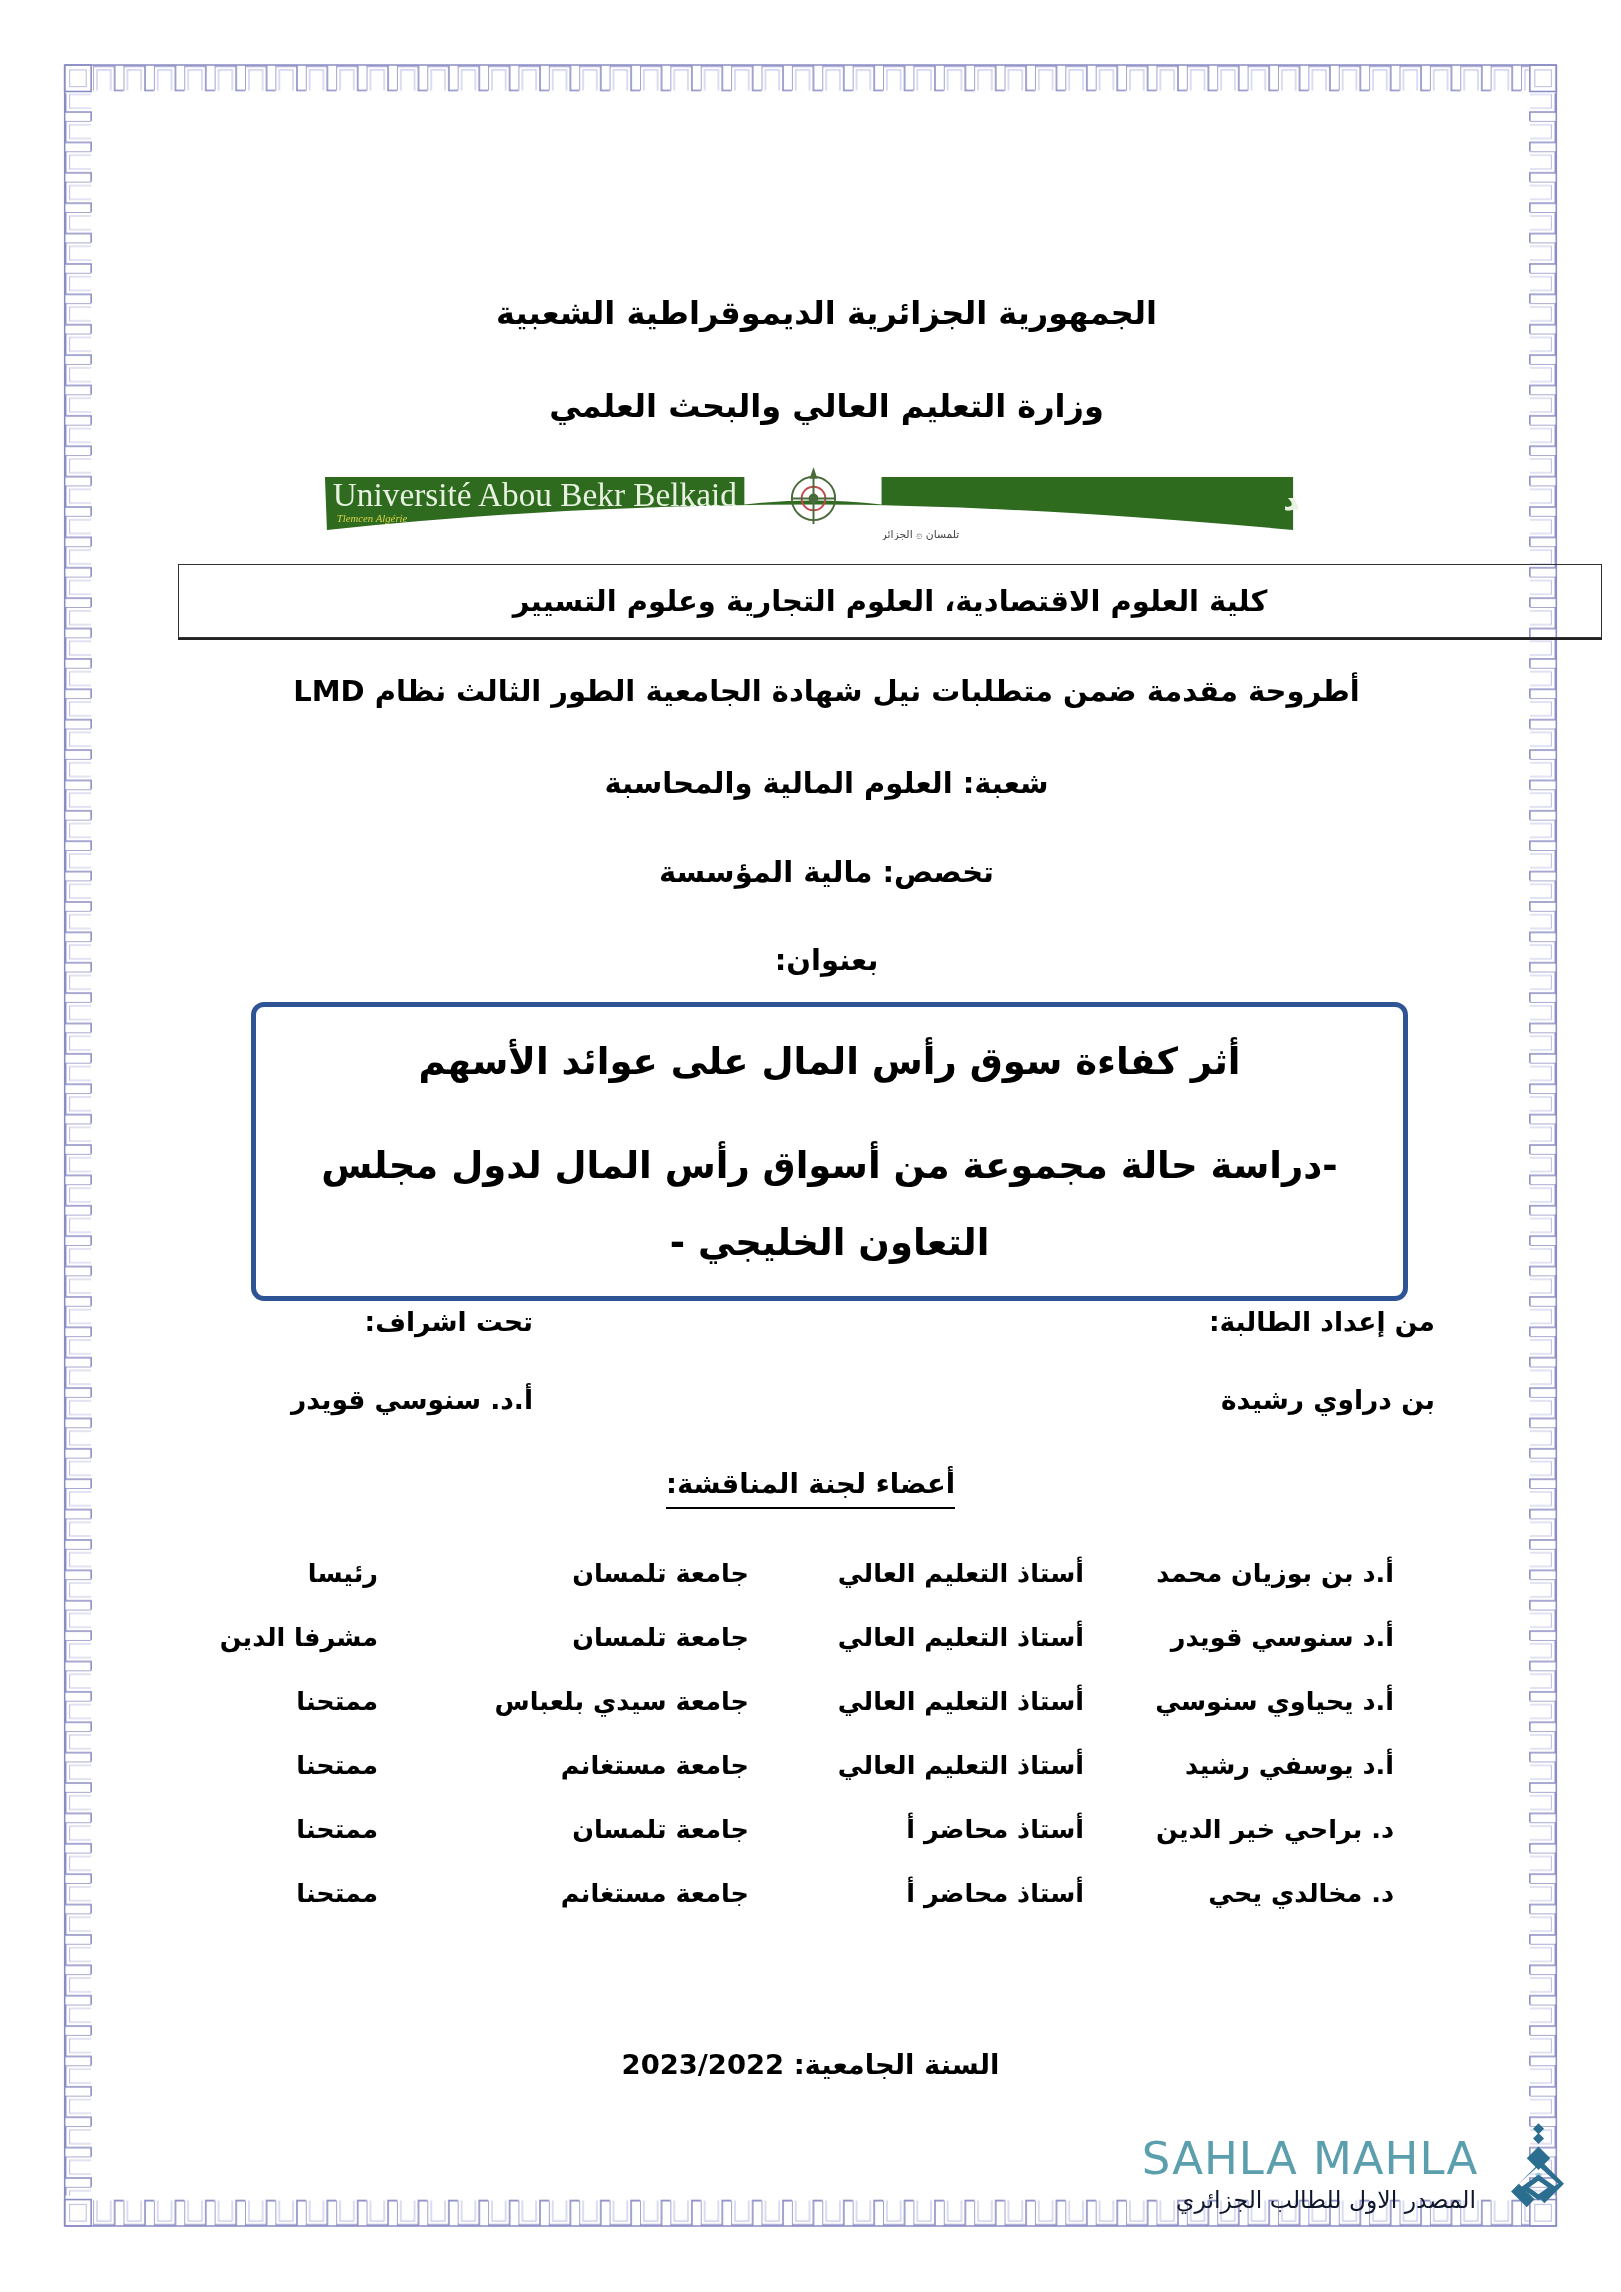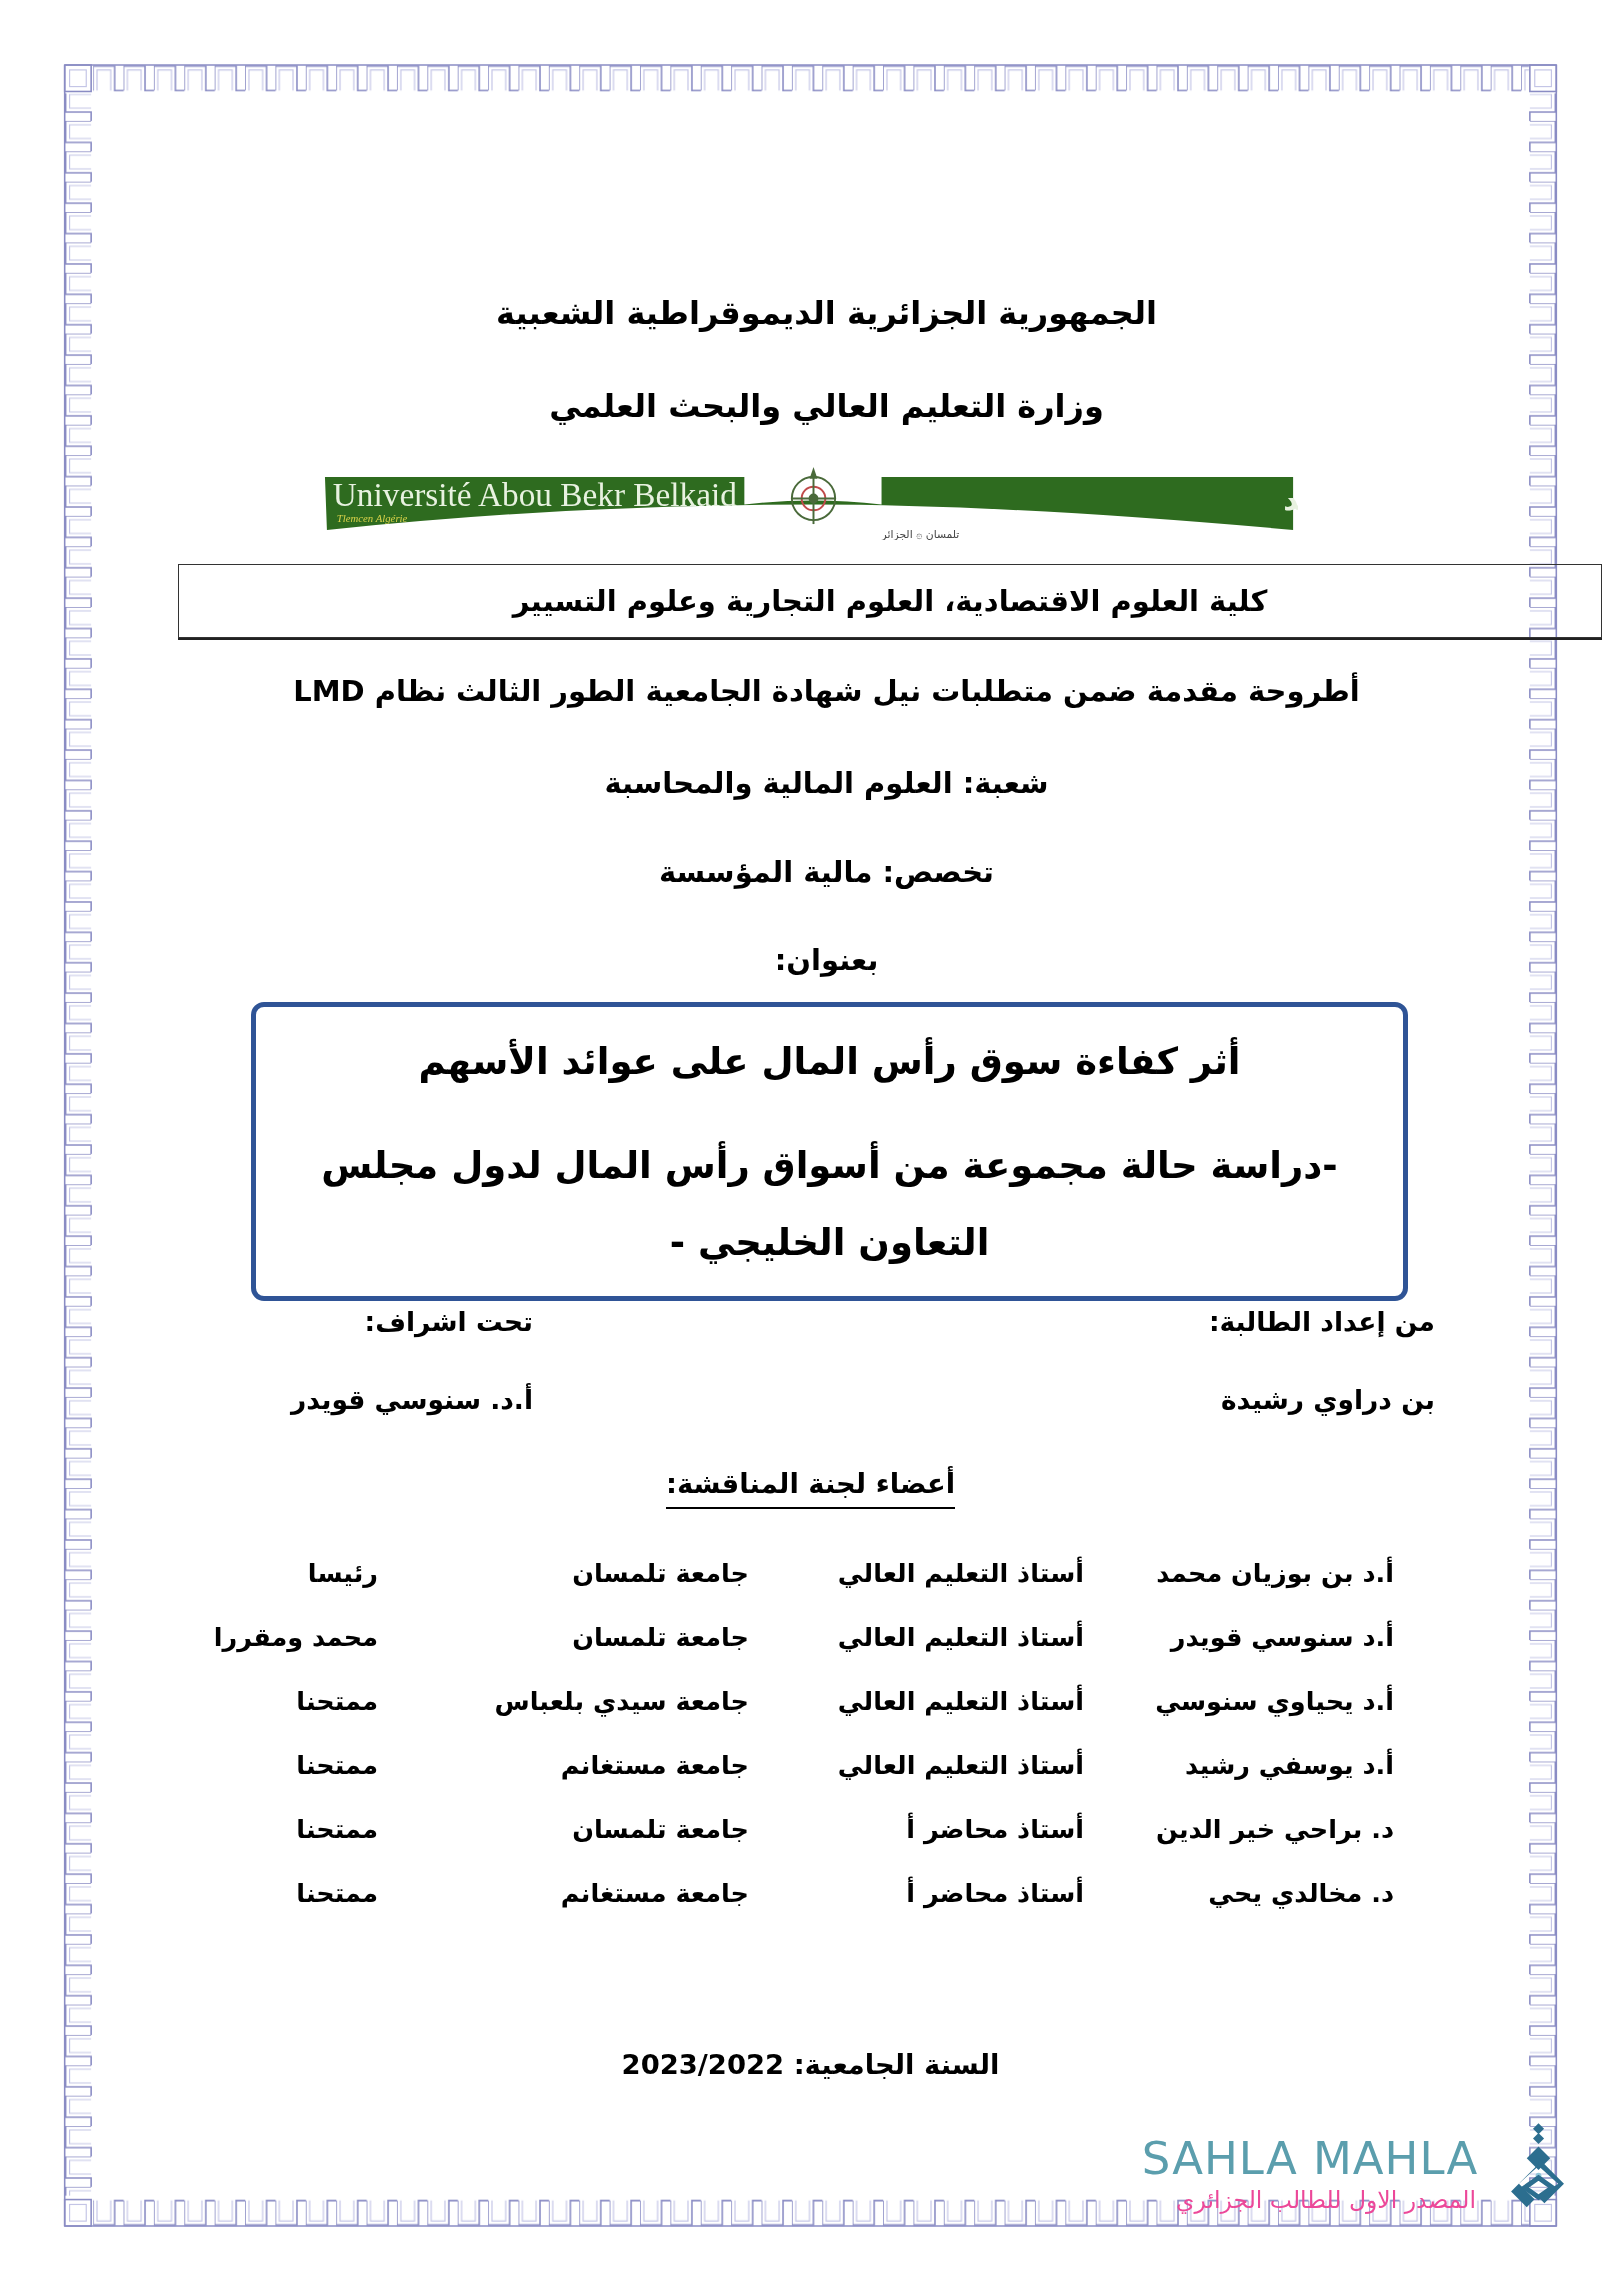--- a/index.html
+++ b/index.html
@@ -67,21 +67,21 @@
       position: absolute; left: 0; width: 1621px; top: 2049px; text-align: center;
       direction: rtl; font-weight: bold; font-size: 27.4px;
     }
 
     .watermark { position: absolute; left: 1132px; top: 2132px; width: 392px; height: 98px; }
     .wm-text {
       position: absolute; left: 9.8px; top: 0; font-family: "DejaVu Sans", sans-serif;
       font-size: 45px; letter-spacing: 1px; color: #5B9EAD; font-weight: normal;
     }
     .wm-sub {
-      position: absolute; left: 17.6px; top: 54px; direction: rtl; font-size: 23.5px; color: #ec4899;
+      position: absolute; left: 17.6px; top: 54px; direction: rtl; font-size: 23.5px; color: #0f172a;
       white-space: nowrap; width: 353px; text-align: center;
     }
     .wm-icon { position: absolute; left: 1505px; top: 2117px; }
   </style>
 </head>
 <body>
 
 <div class="page">
 
   <svg class="border-svg" width="1621" height="2293" viewBox="0 0 1654 2339">
@@ -176,21 +176,21 @@
     <div class="crow">
       <span class="c-name">أ.د بن بوزيان محمد</span>
       <span class="c-rank">أستاذ التعليم العالي</span>
       <span class="c-uni">جامعة تلمسان</span>
       <span class="c-role">رئيسا</span>
     </div>
     <div class="crow">
       <span class="c-name">أ.د سنوسي قويدر</span>
       <span class="c-rank">أستاذ التعليم العالي</span>
       <span class="c-uni">جامعة تلمسان</span>
-      <span class="c-role">محمد ومقررا</span>
+      <span class="c-role">مشرفا الدين</span>
     </div>
     <div class="crow">
       <span class="c-name">أ.د يحياوي سنوسي</span>
       <span class="c-rank">أستاذ التعليم العالي</span>
       <span class="c-uni">جامعة سيدي بلعباس</span>
       <span class="c-role">ممتحنا</span>
     </div>
     <div class="crow">
       <span class="c-name">أ.د يوسفي رشيد</span>
       <span class="c-rank">أستاذ التعليم العالي</span>

